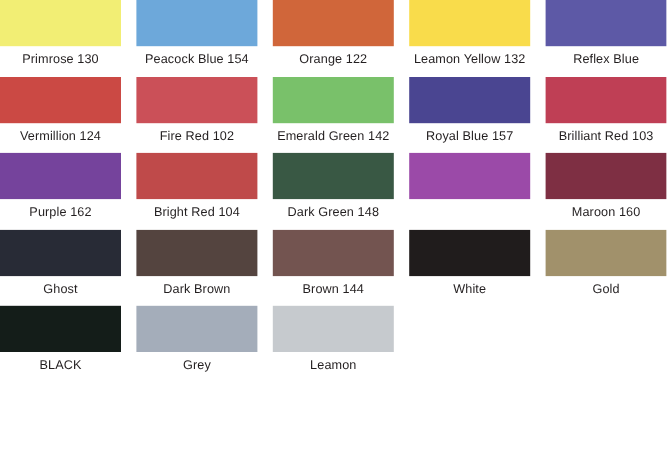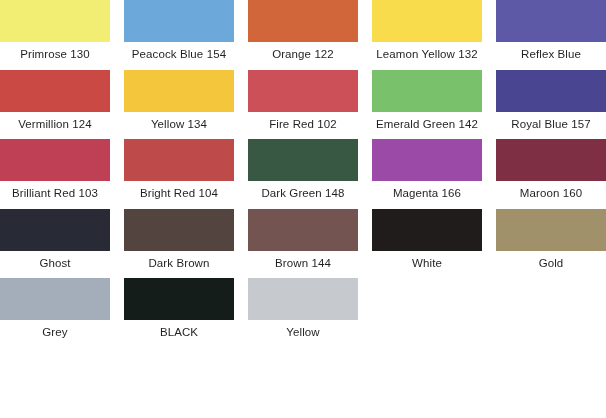--- a/index.html
+++ b/index.html
@@ -76,50 +76,49 @@
     </div>
     <div class="swatch-cell">
       <div class="swatch-chip" style="background-color: rgb(93, 89, 166);"></div>
       <span class="swatch-label">Reflex Blue</span>
     </div>
     <div class="swatch-cell">
       <div class="swatch-chip" style="background-color: rgb(203, 73, 68);"></div>
       <span class="swatch-label">Vermillion 124</span>
     </div>
     <div class="swatch-cell">
-      <div class="swatch-chip" style="background-color: rgb(244, 198, 60);"></div>
-      <span class="swatch-label">Yellow 134</span>
-    </div>
-    <div class="swatch-cell">
       <div class="swatch-chip" style="background-color: rgb(203, 80, 88);"></div>
       <span class="swatch-label">Fire Red 102</span>
     </div>
     <div class="swatch-cell">
       <div class="swatch-chip" style="background-color: rgb(121, 193, 106);"></div>
       <span class="swatch-label">Emerald Green 142</span>
     </div>
     <div class="swatch-cell">
       <div class="swatch-chip" style="background-color: rgb(74, 69, 145);"></div>
       <span class="swatch-label">Royal Blue 157</span>
     </div>
     <div class="swatch-cell">
       <div class="swatch-chip" style="background-color: rgb(191, 63, 85);"></div>
       <span class="swatch-label">Brilliant Red 103</span>
     </div>
     <div class="swatch-cell">
+      <div class="swatch-chip" style="background-color: rgb(117, 67, 156);"></div>
+      <span class="swatch-label">Purple 162</span>
+    </div>
+    <div class="swatch-cell">
       <div class="swatch-chip" style="background-color: rgb(191, 74, 74);"></div>
       <span class="swatch-label">Bright Red 104</span>
     </div>
     <div class="swatch-cell">
       <div class="swatch-chip" style="background-color: rgb(57, 88, 68);"></div>
       <span class="swatch-label">Dark Green 148</span>
     </div>
     <div class="swatch-cell">
       <div class="swatch-chip" style="background-color: rgb(155, 74, 168);"></div>
-      <span class="swatch-label">Magenta 166</span>
     </div>
     <div class="swatch-cell">
       <div class="swatch-chip" style="background-color: rgb(126, 47, 67);"></div>
       <span class="swatch-label">Maroon 160</span>
     </div>
     <div class="swatch-cell">
       <div class="swatch-chip" style="background-color: rgb(40, 43, 54);"></div>
       <span class="swatch-label">Ghost</span>
     </div>
     <div class="swatch-cell">
@@ -132,24 +131,24 @@
     </div>
     <div class="swatch-cell">
       <div class="swatch-chip" style="background-color: rgb(32, 28, 28);"></div>
       <span class="swatch-label">White</span>
     </div>
     <div class="swatch-cell">
       <div class="swatch-chip" style="background-color: rgb(161, 145, 107);"></div>
       <span class="swatch-label">Gold</span>
     </div>
     <div class="swatch-cell">
+      <div class="swatch-chip" style="background-color: rgb(20, 29, 25);"></div>
+      <span class="swatch-label">BLACK</span>
+    </div>
+    <div class="swatch-cell">
       <div class="swatch-chip" style="background-color: rgb(164, 173, 186);"></div>
       <span class="swatch-label">Grey</span>
     </div>
     <div class="swatch-cell">
-      <div class="swatch-chip" style="background-color: rgb(20, 29, 25);"></div>
-      <span class="swatch-label">BLACK</span>
-    </div>
-    <div class="swatch-cell">
       <div class="swatch-chip" style="background-color: rgb(198, 202, 206);"></div>
-      <span class="swatch-label">Yellow</span>
+      <span class="swatch-label">Leamon</span>
     </div>
   </div>
 
 </body></html>

